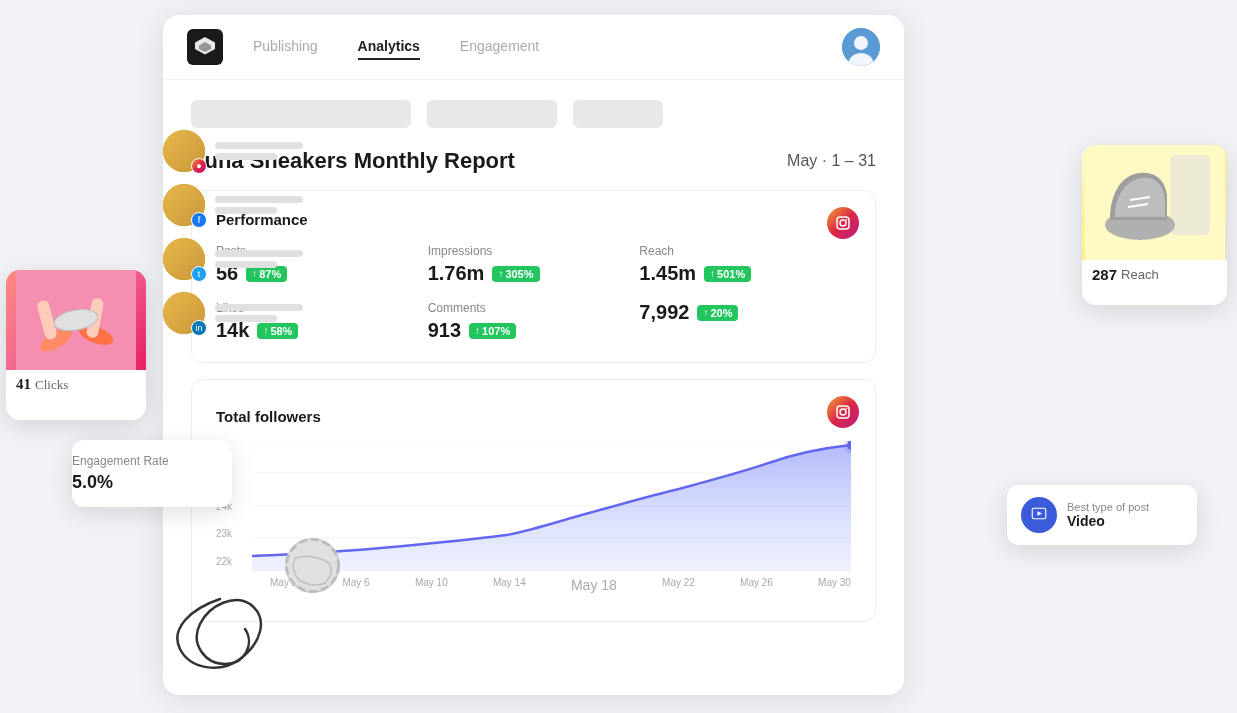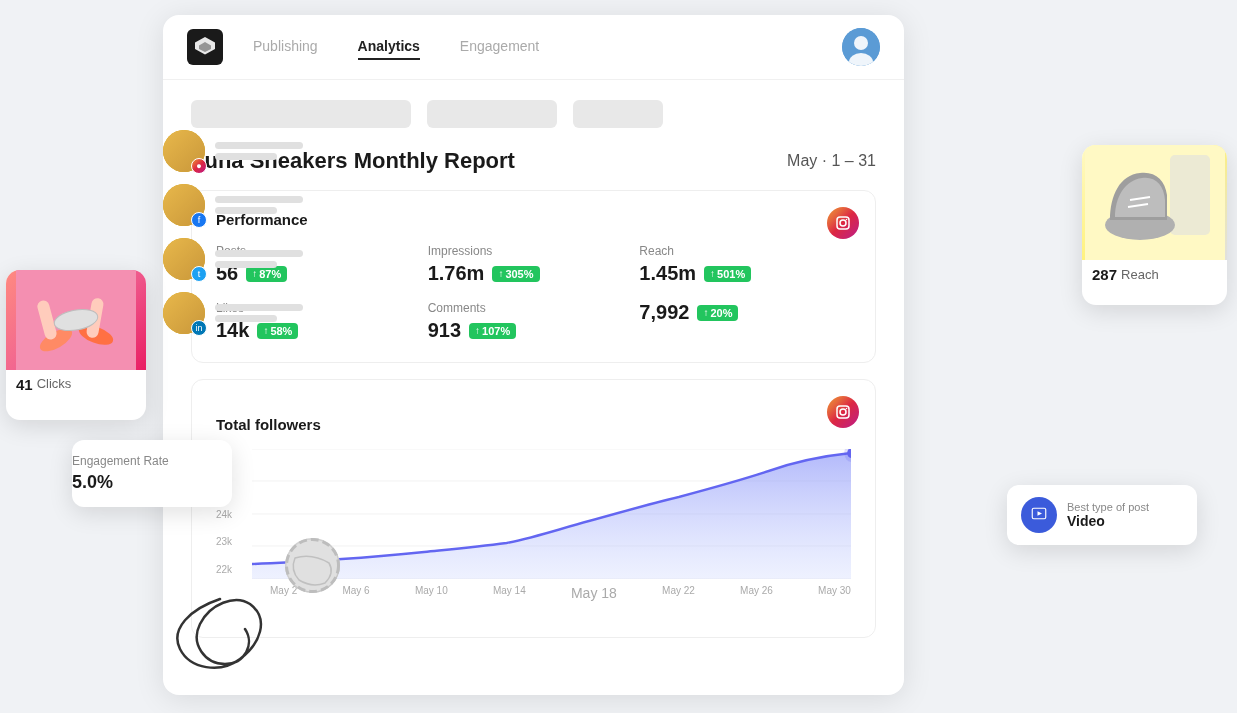--- a/index.html
+++ b/index.html
@@ -171,21 +171,21 @@
     }
     .badge::before {
       content: '↑';
       font-size: 10px;
     }
 
     
     .followers-card {
       border: 1px solid #eee;
       border-radius: 12px;
-      padding: 36px 24px;
+      padding: 28px 24px;
       position: relative;
     }
     .followers-title {
       font-size: 15px;
       font-weight: 700;
       color: #1a1a1a;
       margin-bottom: 16px;
     }
     .followers-instagram-icon {
       position: absolute;
@@ -293,21 +293,23 @@
       height: 100px;
       background: linear-gradient(135deg, #ff8a80, #f06292, #e91e63);
       display: flex;
       align-items: center;
       justify-content: center;
       font-size: 36px;
     }
     .clicks-footer {
       padding: 6px 10px;
       display: flex;
+      align-items: center;
       gap: 4px;
+      font-family: Liberation Serif, serif;
     }
     .clicks-count {
       font-size: 15px;
       font-weight: 700;
       color: #1a1a1a;
     }
     .clicks-label {
       font-size: 13px;
       color: #666;
     }

